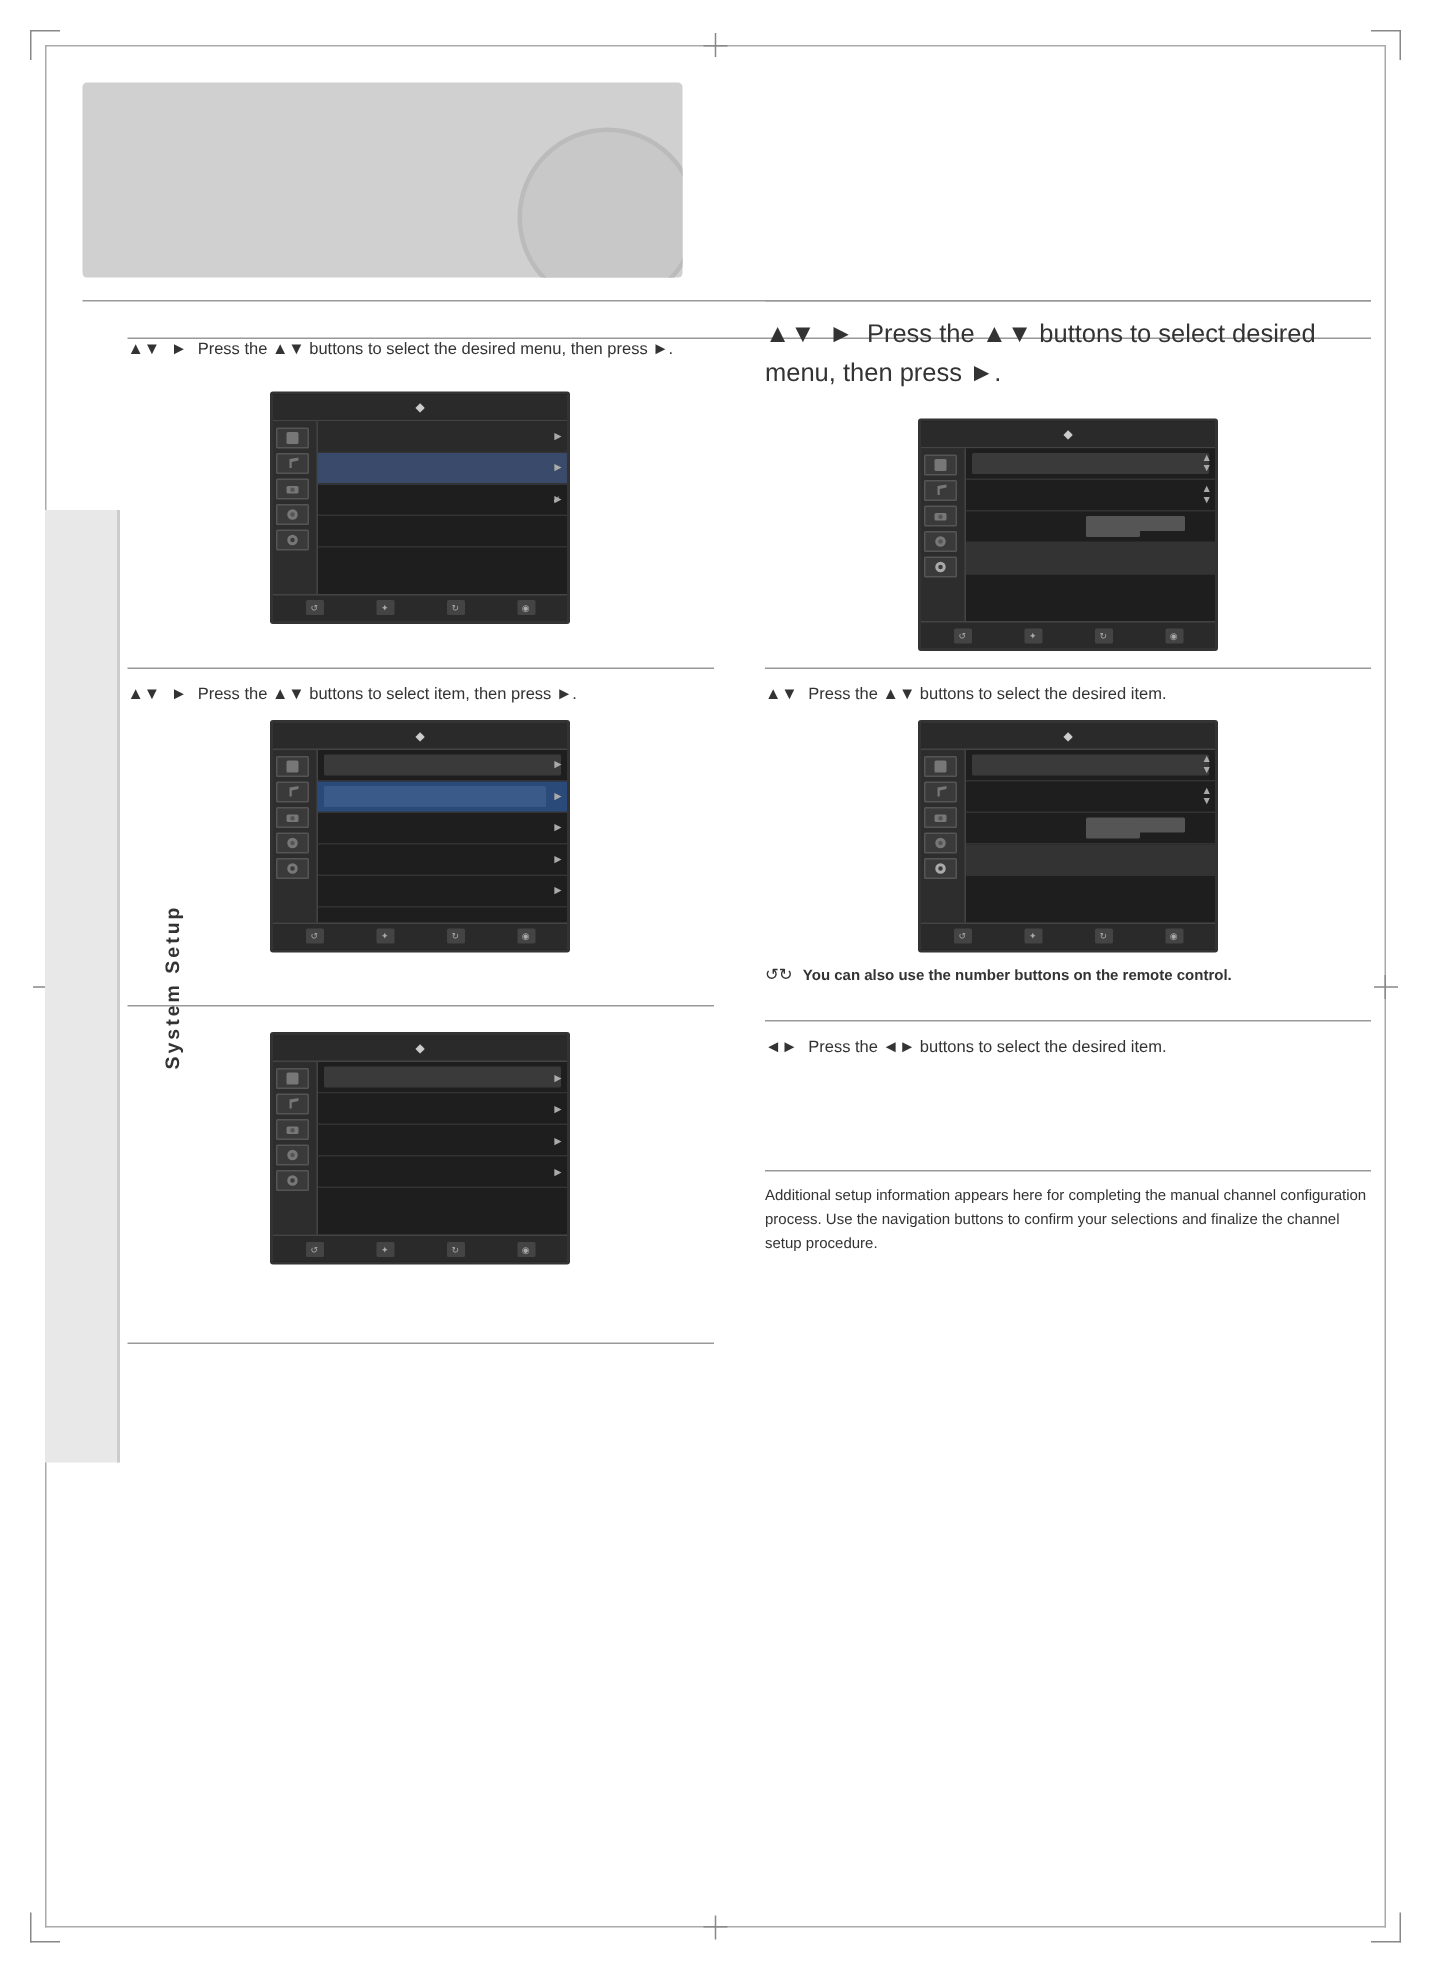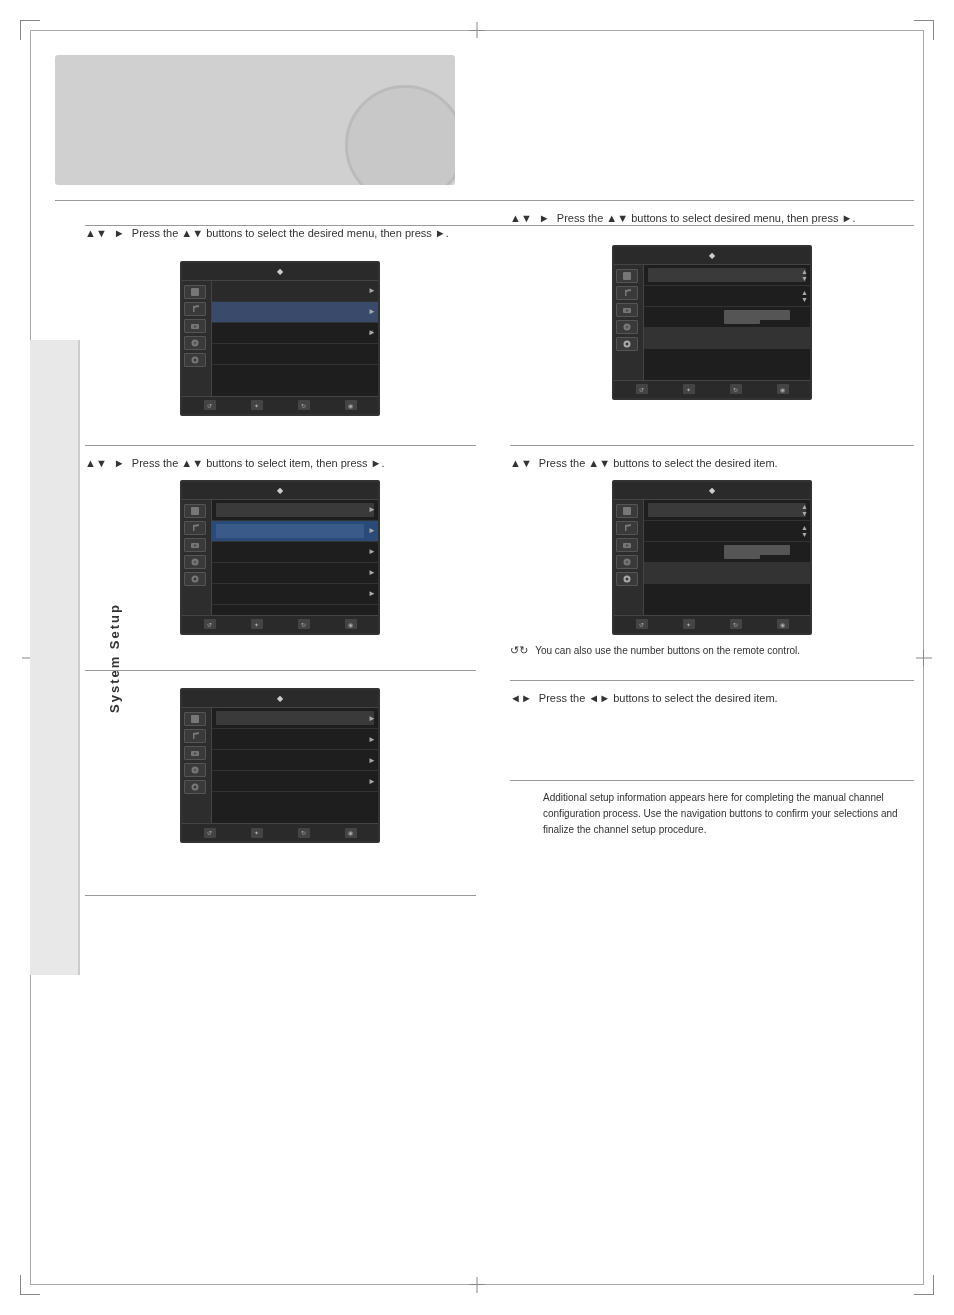--- a/index.html
+++ b/index.html
@@ -464,21 +464,21 @@
         <div class="tv-bottom-icon">↻</div>
         <div class="tv-bottom-icon">◉</div>
       </div>
     </div>
   </div>
 </div>
 
 <div style="position:absolute; top:200px; left:510px; right:40px; height:1px; background:#999;"></div>
 
 <div style="position:absolute; top:210px; left:510px; right:40px;">
-  <div style="margin-bottom:18px; font-size:11px; color:#333; line-height:1.5;">
+  <div style="margin-bottom:18px; font-size:17px; color:#333; line-height:1.5;">
     <span style="font-weight:bold;">▲▼</span>
     <span style="font-weight:bold; margin-left:4px;">►</span>
     <span style="margin-left:4px;">Press the ▲▼ buttons to select desired menu, then press ►.</span>
   </div>
 
   <div class="screen-container">
     <div class="tv-screen">
       <div class="tv-topbar">
         <span class="tv-topbar-diamond">◆</span>
       </div>
@@ -609,34 +609,34 @@
         <div class="tv-bottom-icon">↺</div>
         <div class="tv-bottom-icon">✦</div>
         <div class="tv-bottom-icon">↻</div>
         <div class="tv-bottom-icon">◉</div>
       </div>
     </div>
   </div>
 
   <div style="margin-top:8px; font-size:10px; color:#333; line-height:1.4;">
     <span style="font-size:11px;">↺↻</span>
-    <span style="margin-left:4px;">You can also use the number buttons on the remote control.</span>
+    <span style="margin-left:4px;font-weight:bold;">You can also use the number buttons on the remote control.</span>
   </div>
 </div>
 
 <div style="position:absolute; top:680px; left:510px; right:40px; height:1px; background:#999;"></div>
 
 <div style="position:absolute; top:690px; left:510px; right:40px;">
   <div style="margin-bottom:6px; font-size:11px; color:#333; line-height:1.5;">
     <span style="font-weight:bold;">◄►</span>
     <span style="margin-left:4px;">Press the ◄► buttons to select the desired item.</span>
   </div>
 </div>
 
 <div style="position:absolute; top:780px; left:510px; right:40px; height:1px; background:#999;"></div>
 
-<div style="position:absolute; top:790px; left:510px; right:40px;margin-left:33px;">
+<div style="position:absolute; top:790px; left:510px; right:40px;">
   <div style="font-size:10px; color:#333; line-height:1.6;">
     <span>Additional setup information appears here for completing the manual channel configuration process. Use the navigation buttons to confirm your selections and finalize the channel setup procedure.</span>
   </div>
 </div>
 
 <div style="position:absolute; top:895px; left:85px; right:478px; height:1px; background:#999;"></div>
 
 </body></html>

